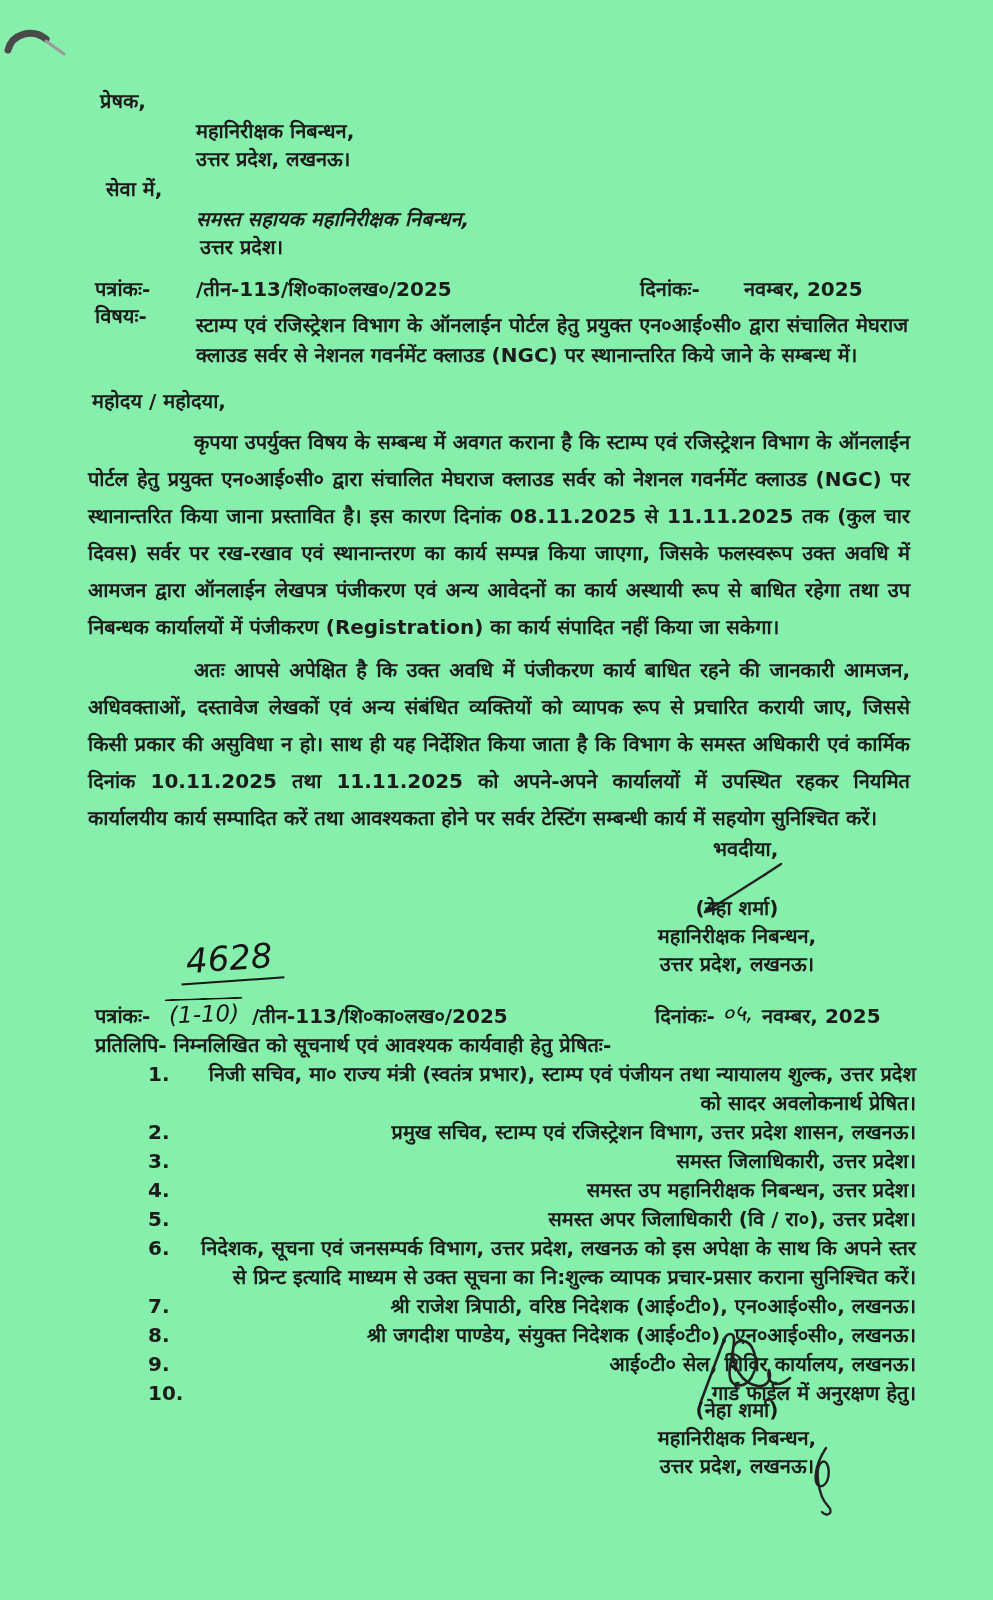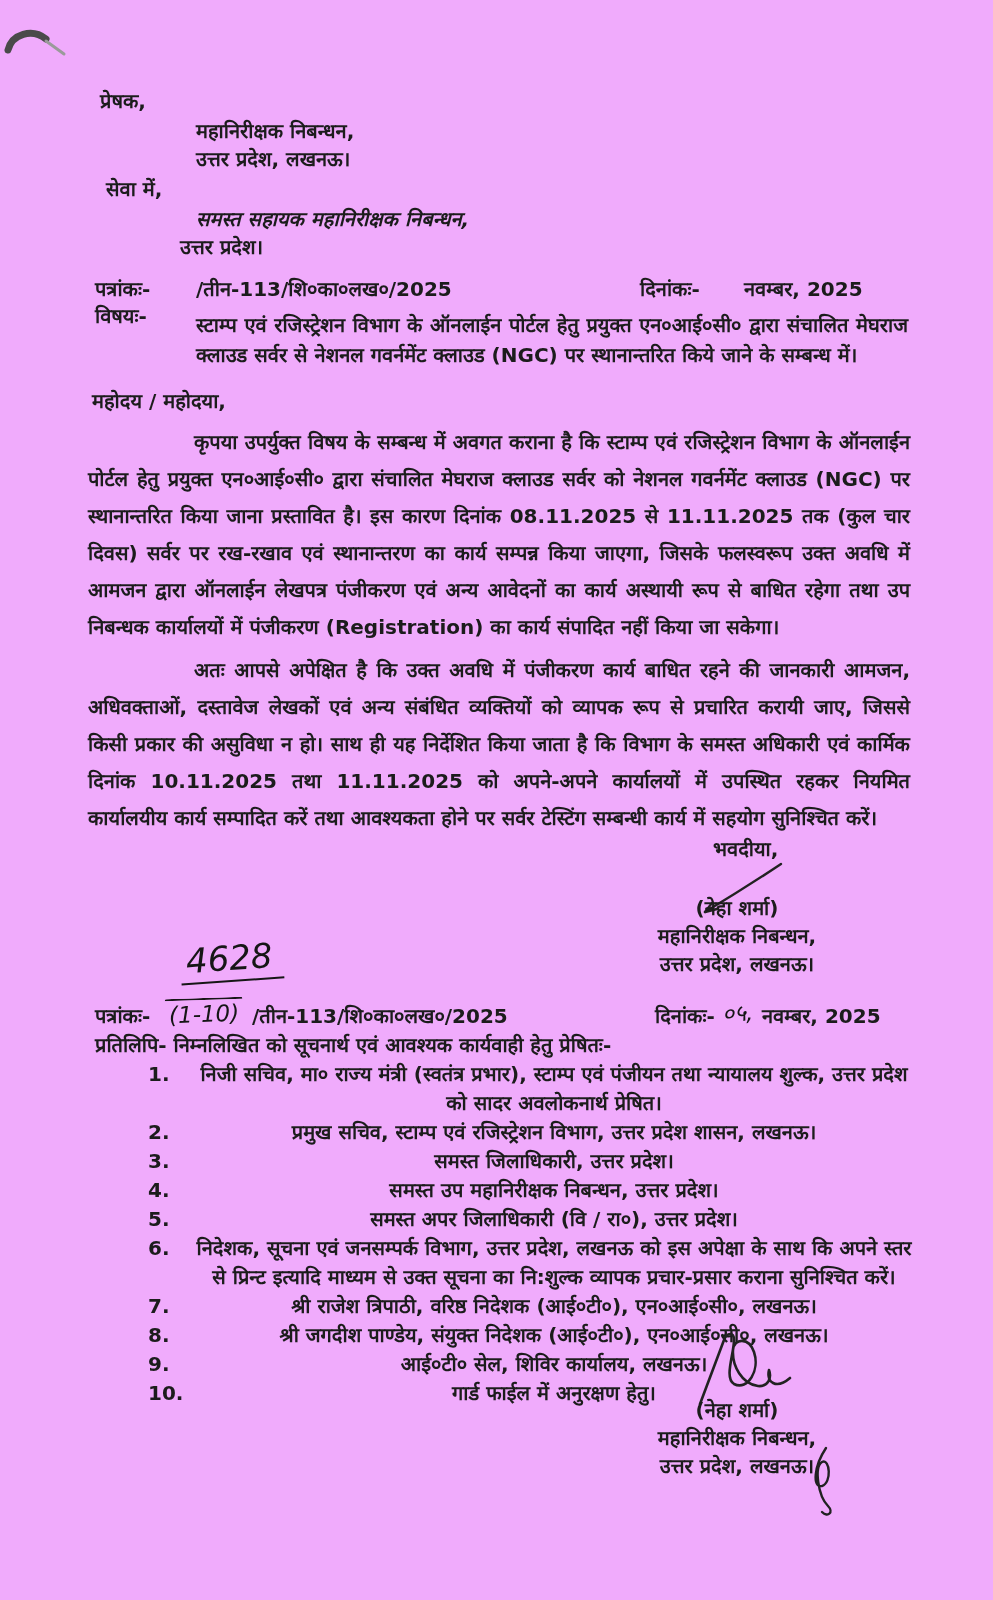--- a/index.html
+++ b/index.html
@@ -1,20 +1,20 @@
 <!DOCTYPE html>
 <html lang="hi"><head>
 <meta charset="utf-8">
 <style>
   html,body { margin:0; padding:0; background:#e8e8e8; }
   .page {
     position:relative;
     width:993px; height:1600px;
     margin:0 auto;
-    background:#f0abfc;
+    background:#86efac;
     color:#1c1c1c;
     font-family:"DejaVu Sans","Liberation Sans",sans-serif;
     font-weight:600;
     overflow:hidden;
   }
   .t { position:absolute; white-space:nowrap; font-size:20px; line-height:26px; }
   .para {
     position:absolute;
     font-size:20px;
     line-height:37px;
@@ -45,41 +45,41 @@
     border-top:2px solid #161616;
     border-radius:2px;
     padding:1px 4px 0 4px;
     transform:rotate(-2deg);
     display:inline-block;
   }
   .hand-date { font-size:23px; display:inline-block; transform:rotate(-3deg); }
   .copy-list { position:absolute; font-size:20px; line-height:29px; }
   .copy-item { display:flex; align-items:flex-start; }
   .copy-item .num { width:44px; flex:0 0 44px; }
-  .copy-item .txt { width:724px; text-align:center; }
+  .copy-item .txt { width:724px; text-align:right; }
   svg.stroke { position:absolute; }
   svg.stroke path { fill:none; stroke:#222222; stroke-linecap:round; stroke-linejoin:round; }
 </style>
 </head>
 <body>
 
 <div class="page">
 
   <svg class="stroke" style="left:4px; top:24px;" width="80" height="50" viewBox="0 0 80 50">
     <path d="M4,26 C8,10 28,4 42,15" style="stroke-width:7; stroke:#4a4a4a;"></path>
     <path d="M42,17 L60,30" style="stroke-width:3; stroke:#9a9a9a;"></path>
   </svg>
 
   <div class="t" style="left:100px; top:88px;">प्रेषक,</div>
   <div class="t" style="left:196px; top:118px;">महानिरीक्षक निबन्धन,</div>
   <div class="t" style="left:196px; top:146px;">उत्तर प्रदेश, लखनऊ।</div>
 
   <div class="t" style="left:106px; top:176px;">सेवा में,</div>
   <div class="t" style="left:196px; top:206px;font-style:italic;">समस्त सहायक महानिरीक्षक निबन्धन,</div>
-  <div class="t" style="left:180px; top:234px;">उत्तर प्रदेश।</div>
+  <div class="t" style="left:200px; top:234px;">उत्तर प्रदेश।</div>
 
   <div class="t" style="left:95px; top:276px;">पत्रांकः-</div>
   <div class="t" style="left:196px; top:276px;">/तीन-113/शि०का०लख०/2025</div>
   <div class="t" style="left:640px; top:276px;">दिनांकः-</div>
   <div class="t" style="left:744px; top:276px;">नवम्बर, 2025</div>
 
   <div class="t" style="left:95px; top:303px;">विषयः-</div>
   <div class="subject-text" style="left:196px; top:310px; width:712px;">स्टाम्प एवं रजिस्ट्रेशन विभाग के ऑनलाईन पोर्टल हेतु प्रयुक्त एन०आई०सी० द्वारा संचालित मेघराज क्लाउड सर्वर से नेशनल गवर्नमेंट क्लाउड (NGC) पर स्थानान्तरित किये जाने के सम्बन्ध में।</div>
 
   <div class="t" style="left:92px; top:388px;">महोदय / महोदया,</div>

